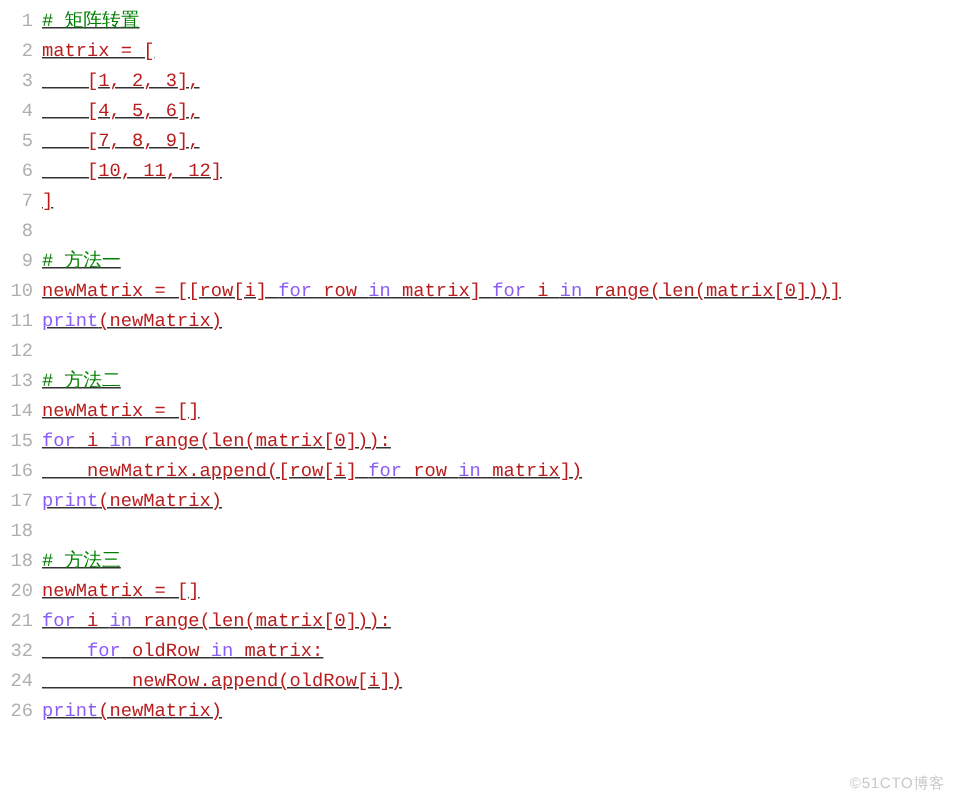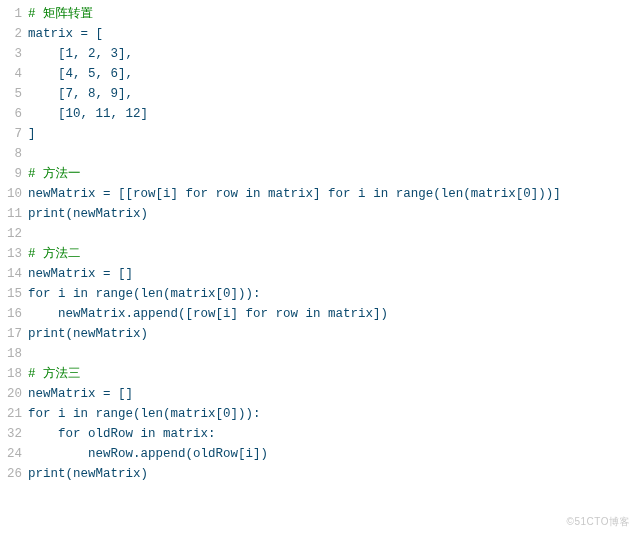--- a/index.html
+++ b/index.html
@@ -26,24 +26,25 @@
     width: 22px;
     text-align: right;
     color: #AFAFAF;
     padding-right: 6px;
     user-select: none;
     flex-shrink: 0;
   }
   .code {
     flex: 1;
     color: #333333;
+    text-decoration: underline;
   }
   .c  { color: #008000; }  
-  .k  { color: #0c4a6e; }  
-  .n  { color: #0c4a6e; text-align: right; }
+  .k  { color: #8b5cf6; }  
+  .n  { color: #b91c1c; text-align: right; }
   .watermark {
     position: absolute;
     right: 10px;
     bottom: 6px;
     color: #C8C8C8;
     font-family: -apple-system, "Helvetica Neue", Arial, sans-serif;
     font-size: 10px;
     letter-spacing: 0.5px;
   }
 </style>

